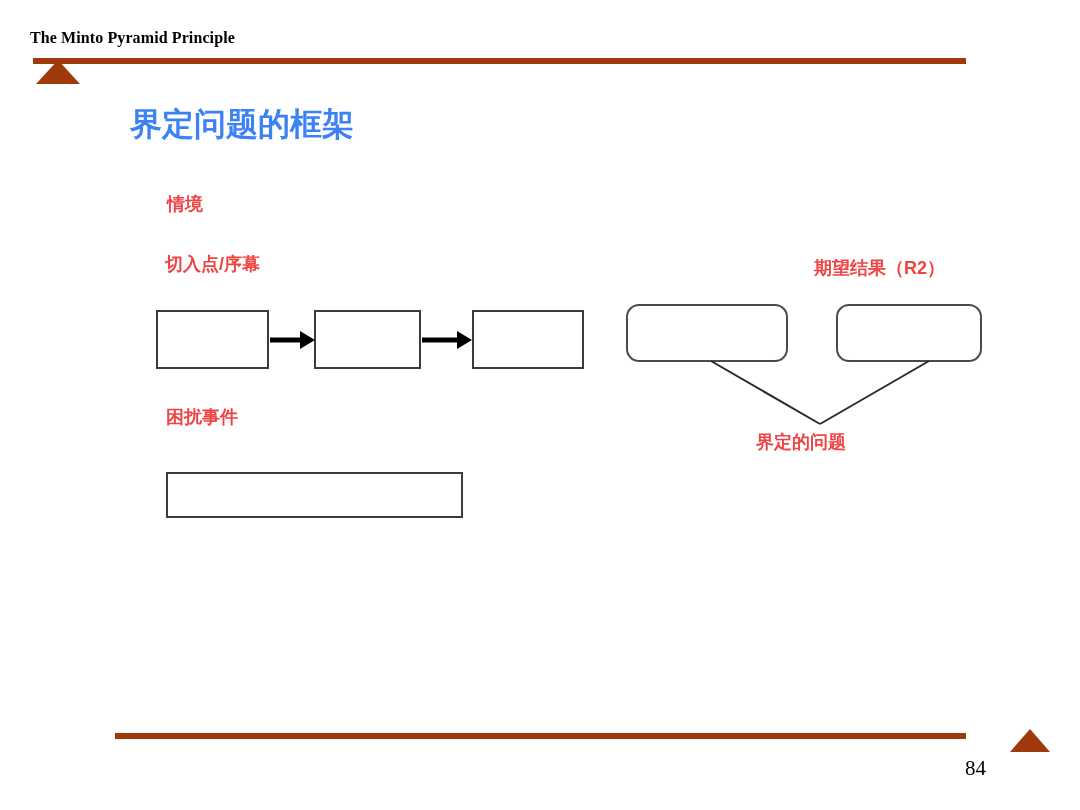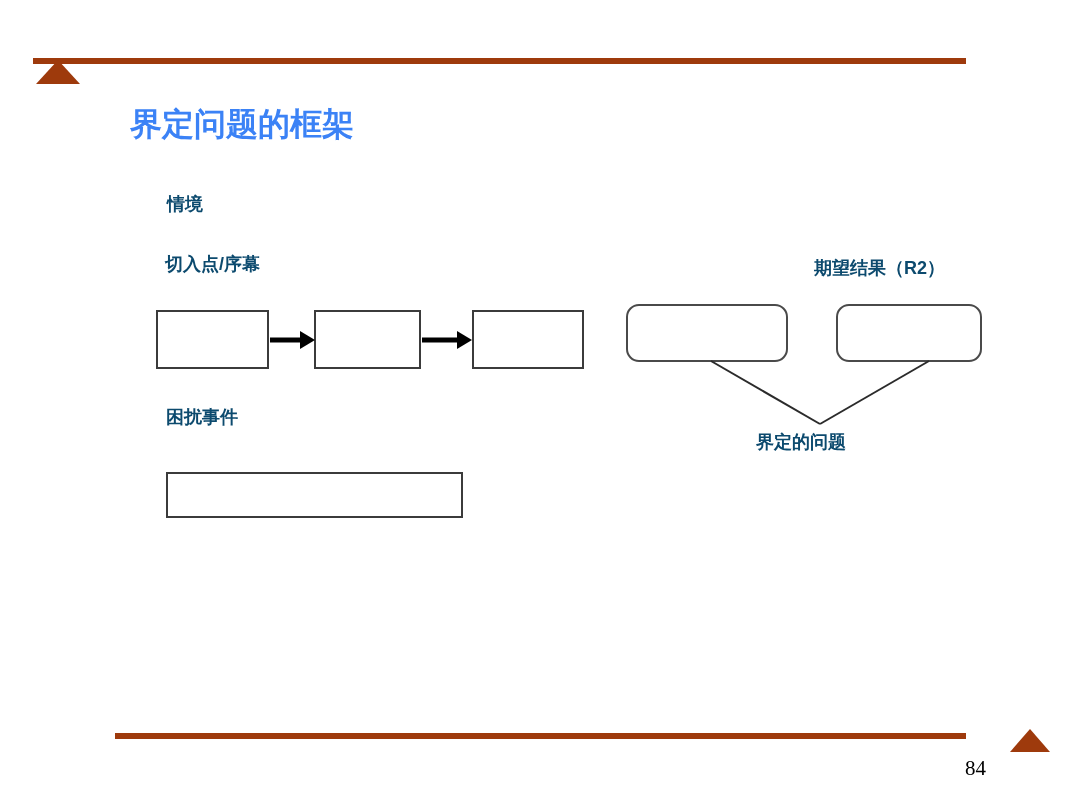--- a/index.html
+++ b/index.html
@@ -91,21 +91,21 @@
     font-weight: 600;
     color: #3b82f6;
     white-space: nowrap;
   }
 
   
   .label {
     position: absolute;
     font-size: 18px;
     font-weight: 600;
-    color: #0c4a6e;
+    color: #ef4444;
     white-space: nowrap;
     text-align: center;
   }
   .label-situation  { left: 167px; top: 192px; }
   .label-entry      { left: 165px; top: 252px; }
   .label-event      { left: 166px; top: 405px; }
   .label-undesired  { left: 622px; top: 256px; }
   .label-desired    { left: 814px; top: 256px; }
   .label-defined    { left: 756px; top: 430px; }
 
@@ -140,20 +140,21 @@
     width: 1080px;
     height: 810px;
     pointer-events: none;
   }
 </style>
 </head>
 <body>
 
 <div class="slide">
 
+  <div class="header-title">The Minto Pyramid Principle</div>
 
   <div class="top-rule"></div>
 
   <div class="top-marker"></div>
 
   <div class="slide-title">界定问题的框架</div>
 
   <div class="label label-situation">情境</div>
 
   <div class="label label-entry">切入点/序幕</div>

